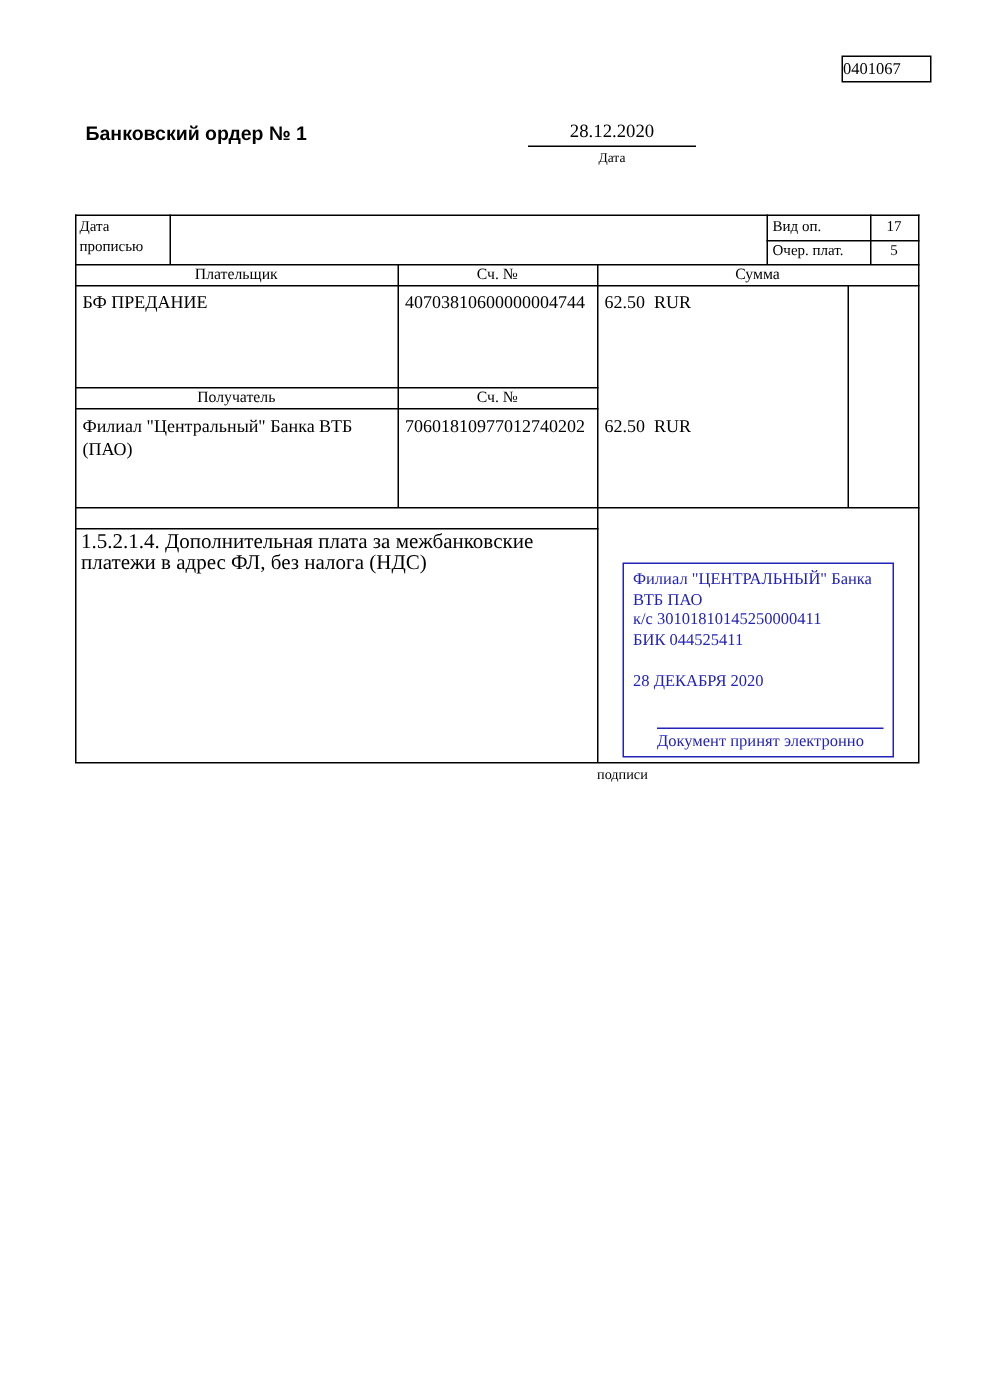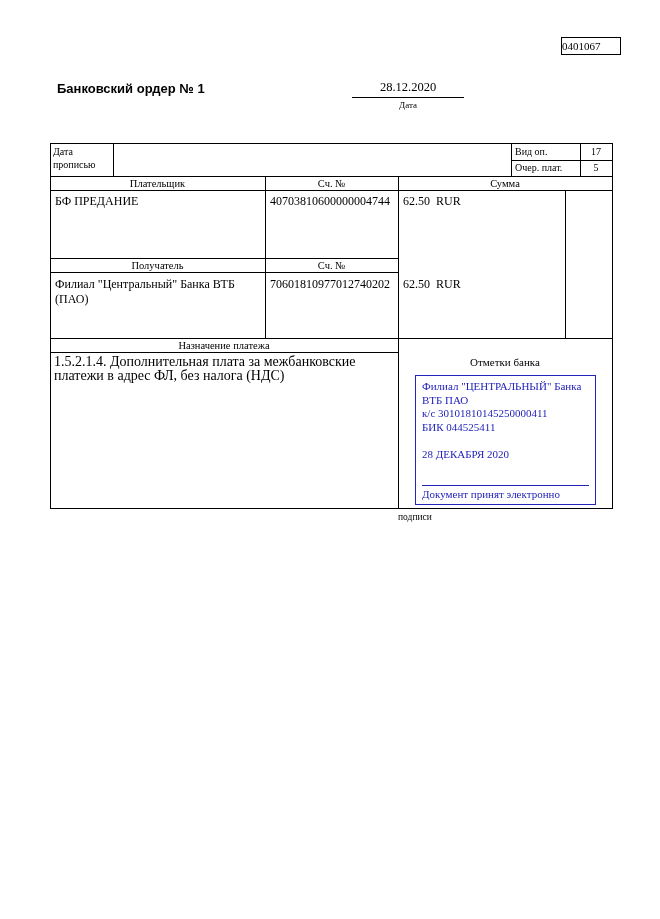--- a/index.html
+++ b/index.html
@@ -51,20 +51,21 @@
     border: 1px solid var(--stamp-blue, #2323bb);
     color: var(--stamp-blue, #2323bb);
     font-size: 11px; line-height: 13.5px;
     padding: 4px 6px;
   }
   .stamp-date { margin-top: 14px; }
   .stamp-note {
     margin-top: 23px;
     border-top: 1px solid var(--stamp-blue, #2323bb);
     padding-top: 2px;
+    margin-left: 16px;
   }
   .signatures {
     position: absolute; left: 348px; top: 369px; width: 214px;
     text-align: left; font-size: 9.5px;
   }
 </style>
 </head>
 <body>
 
 <div class="page">
@@ -112,24 +113,22 @@
     <div class="cell val" style="left:220px;top:51px">40703810600000004744</div>
     <div class="cell val pre" style="left:353px;top:51px">62.50  RUR</div>
 
     <div class="cell hdr" style="left:0;top:117px;width:215px">Получатель</div>
     <div class="cell hdr" style="left:215px;top:117px;width:133px">Сч. №</div>
 
     <div class="cell val" style="left:5px;top:134px;width:205px">Филиал "Центральный" Банка ВТБ (ПАО)</div>
     <div class="cell val" style="left:220px;top:134px">70601810977012740202</div>
     <div class="cell val pre" style="left:353px;top:134px">62.50  RUR</div>
 
-    <div class="cell hdr" style="left:0;top:197px;width:348px">Назначение платежа</div>
     <div class="cell" style="left:4px;top:212px;width:340px;font-size:14px;line-height:14px">1.5.2.1.4. Дополнительная плата за межбанковские платежи в адрес ФЛ, без налога (НДС)</div>
 
-    <div class="cell" style="left:348px;top:213px;width:214px;text-align:center;font-size:11px">Отметки банка</div>
 
     <div class="stamp">
       <div>Филиал "ЦЕНТРАЛЬНЫЙ" Банка</div>
       <div>ВТБ ПАО</div>
       <div>к/с 30101810145250000411</div>
       <div>БИК 044525411</div>
       <div class="stamp-date">28 ДЕКАБРЯ 2020</div>
       <div class="stamp-note">Документ принят электронно</div>
     </div>
 

